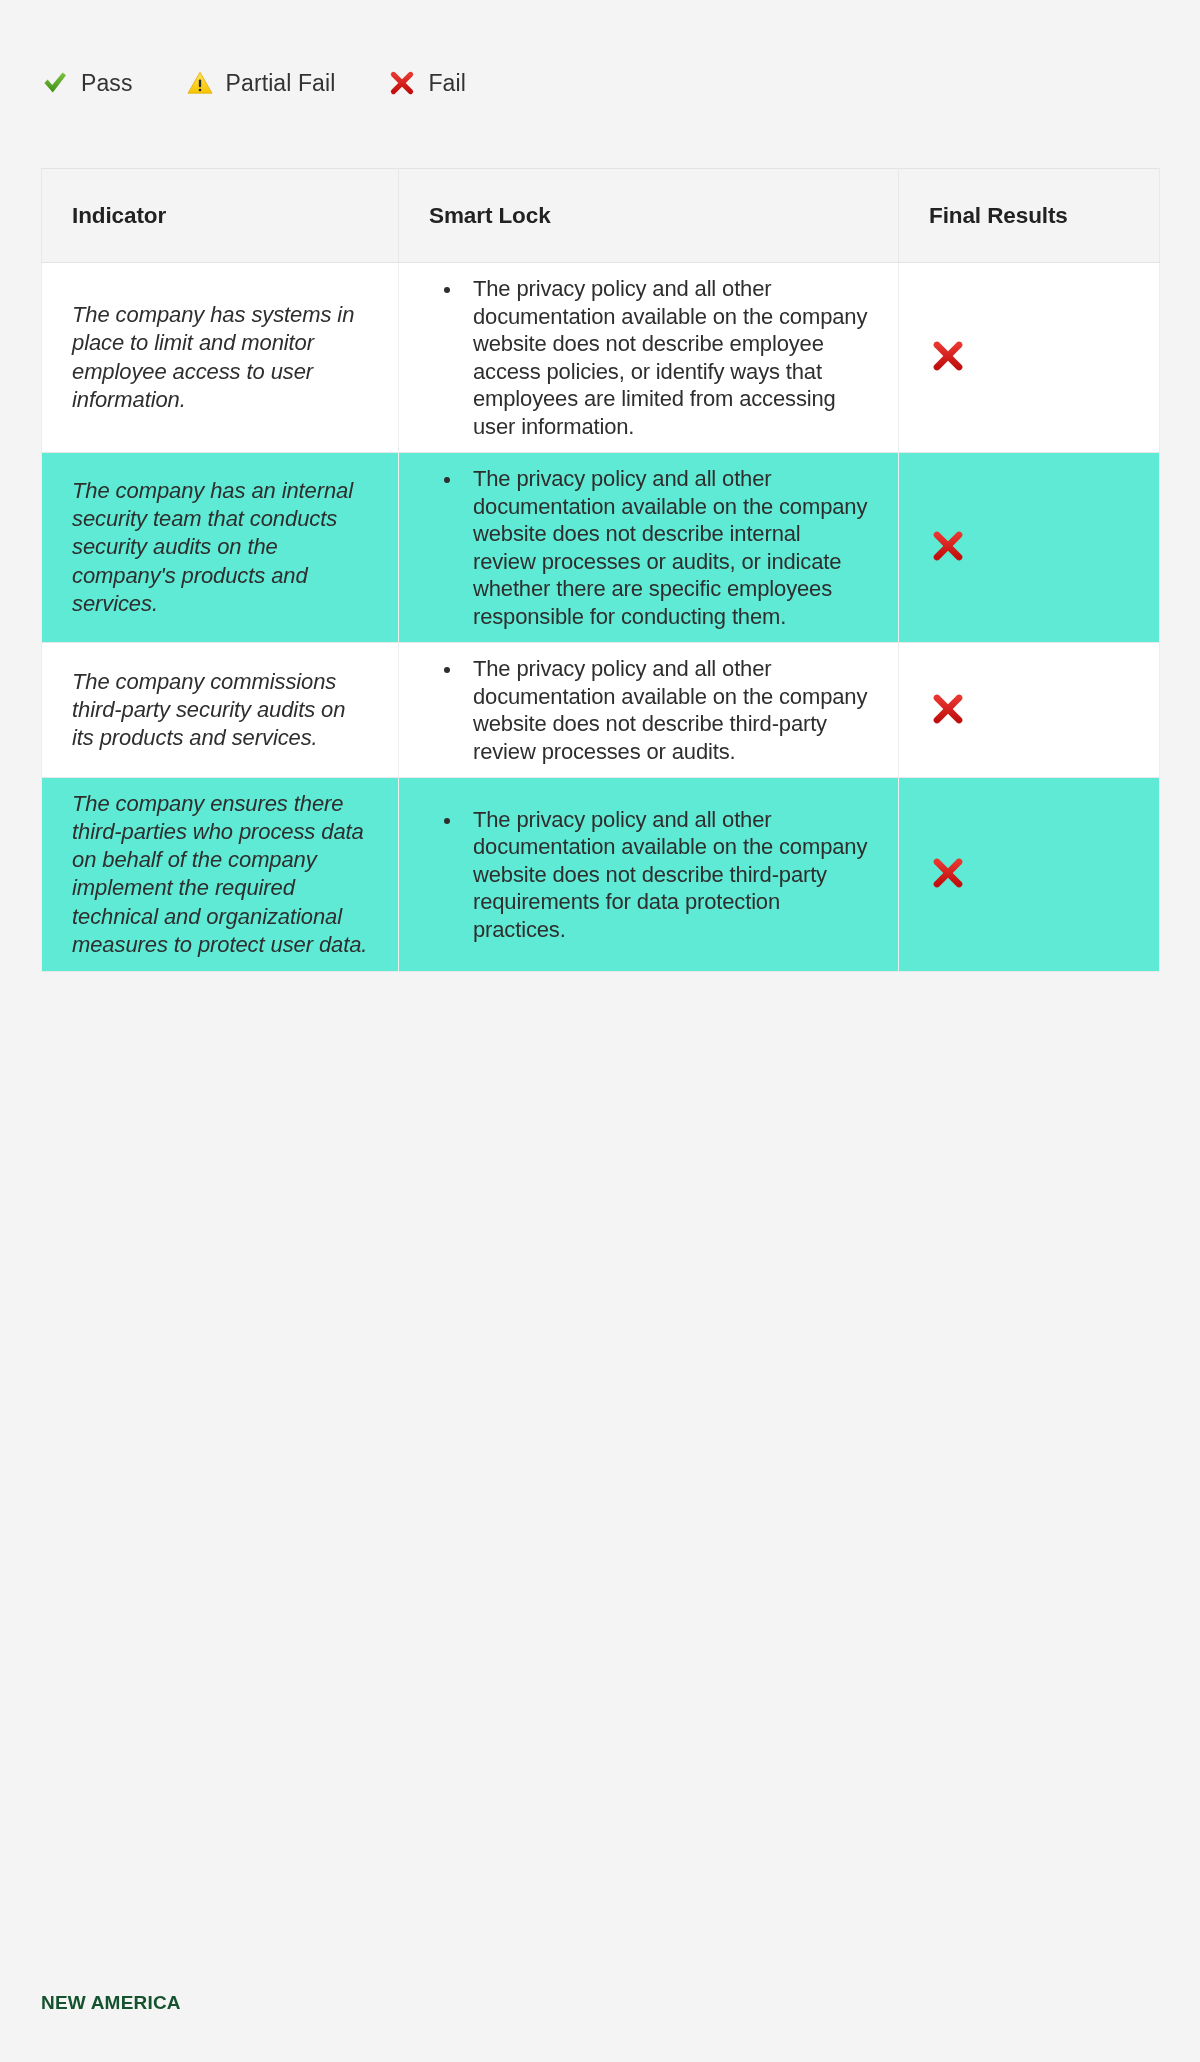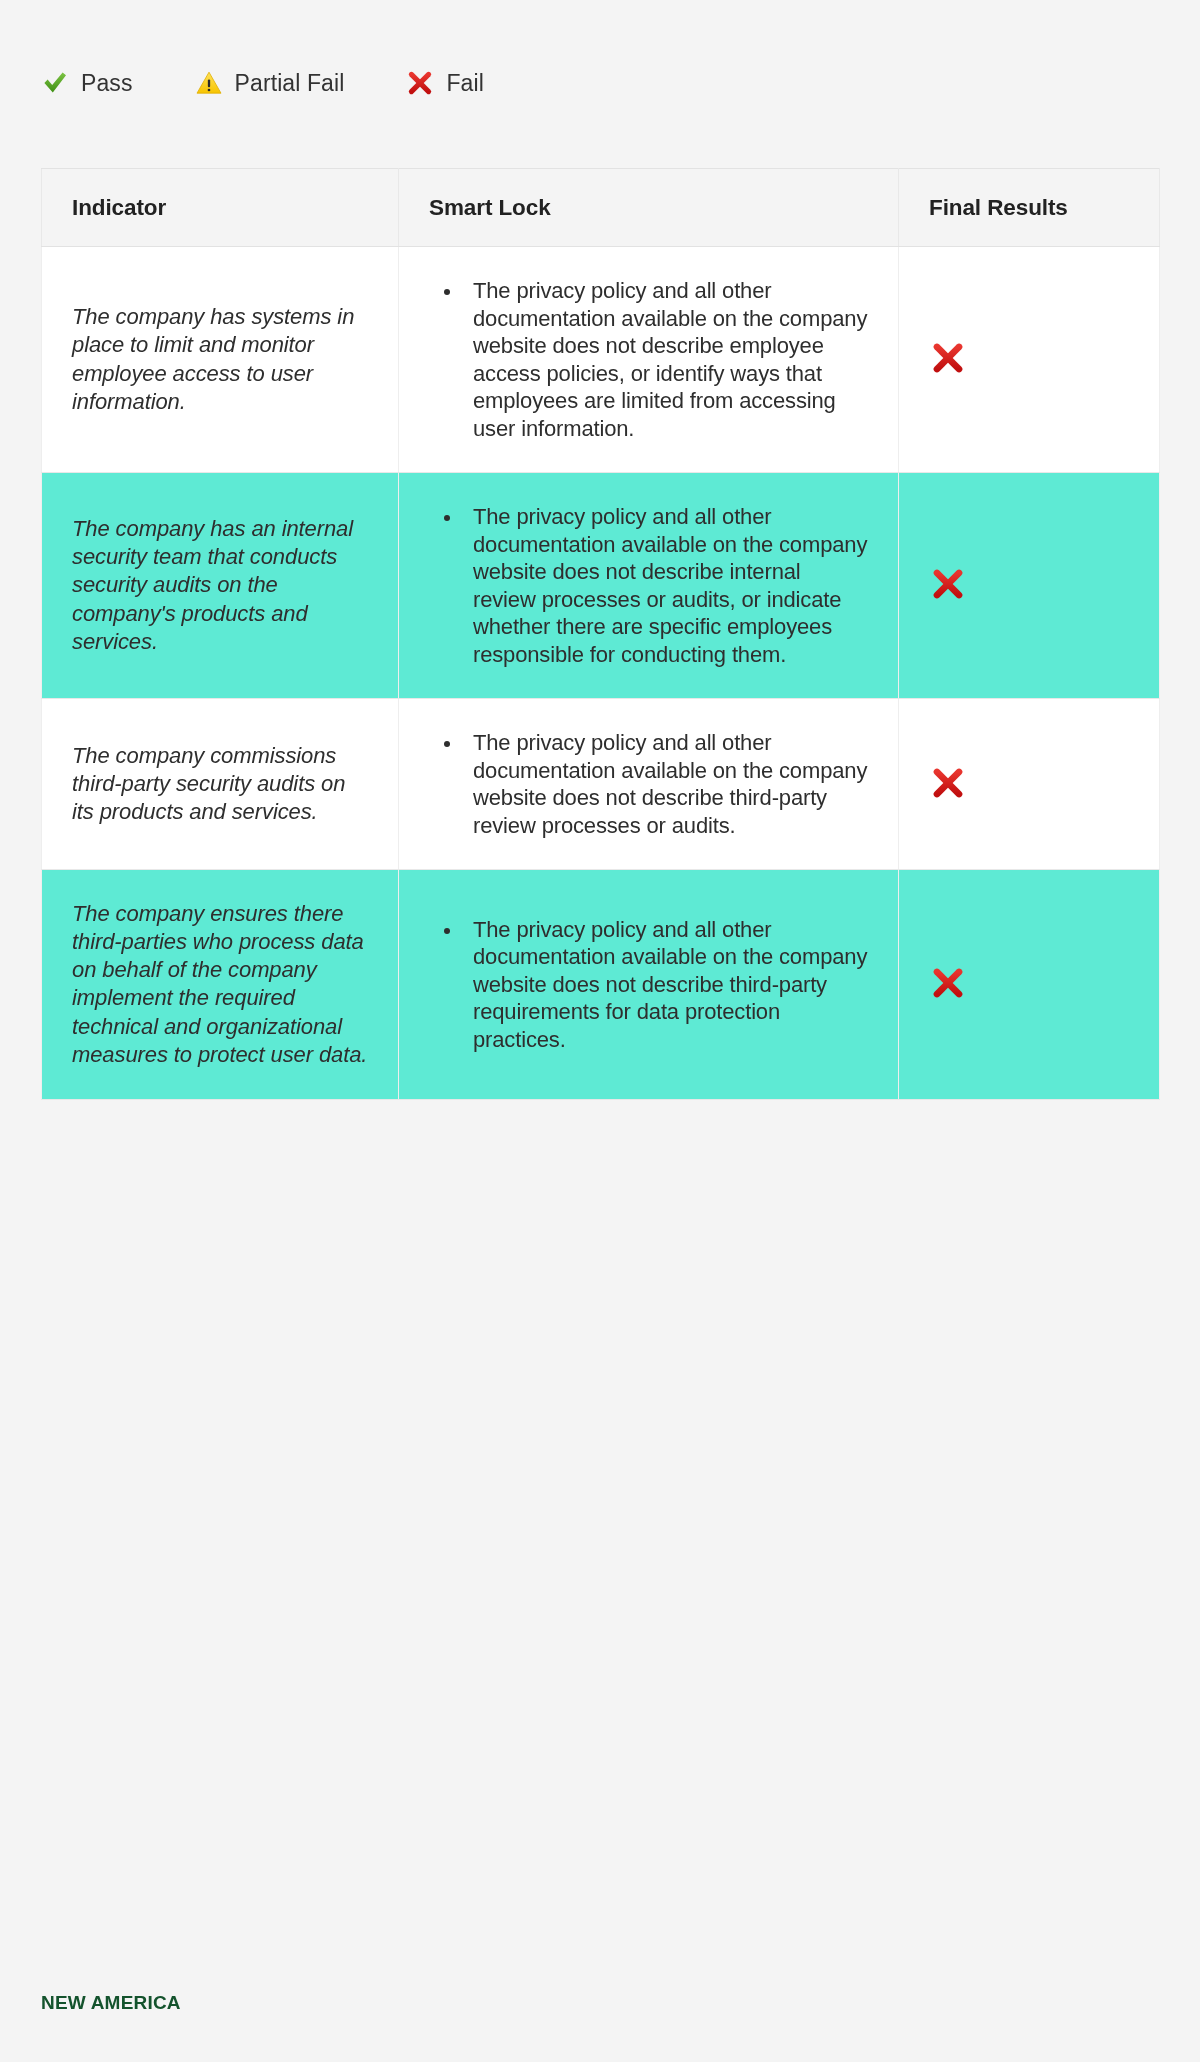--- a/index.html
+++ b/index.html
@@ -16,21 +16,21 @@
     overflow: hidden;
   }
 
   
   .legend {
     position: absolute;
     left: 40px;
     top: 68px;
     display: flex;
     align-items: flex-start;
-    gap: 13px;
+    gap: 4px;
   }
   .legend-item {
     display: flex;
     align-items: center;
     margin-right: 48px;
   }
   .legend-item:last-child { margin-right: 12px; }
   .legend-icon {
     width: 30px;
     height: 30px;
@@ -65,34 +65,34 @@
   table.audit col.c-result   { width: 261px; }
 
   table.audit thead th {
     background: #f4f4f4;
     border-top: 1px solid #e2e2e2;
     border-bottom: 1px solid #e2e2e2;
     border-right: 1px solid #e8e8e8;
     text-align: left;
     vertical-align: middle;
     height: 77px;
-    padding: 0 30px;
+    padding: 8px 30px;
     font-size: 22.5px;
     font-weight: bold;
     color: #222222;
     letter-spacing: -0.1px;
   }
   table.audit thead th:first-child { border-left: 1px solid #e8e8e8; }
   table.audit thead th:last-child  { border-right: 1px solid #e8e8e8; }
 
   table.audit tbody td {
     border-bottom: 1px solid #e8e8e8;
     border-right: 1px solid #eeeeee;
     vertical-align: middle;
-    padding: 30px 30px;
+    padding: 12px 30px;
   }
   table.audit tbody td:first-child { border-left: 1px solid #eeeeee; }
   table.audit tbody td:last-child  { border-right: 1px solid #eeeeee; }
 
   table.audit tbody tr.row-odd  td { background: #ffffff; }
   table.audit tbody tr.row-even td { background: #5eead4; }
 
   .indicator-text {
     font-style: italic;
     font-size: 22px;

